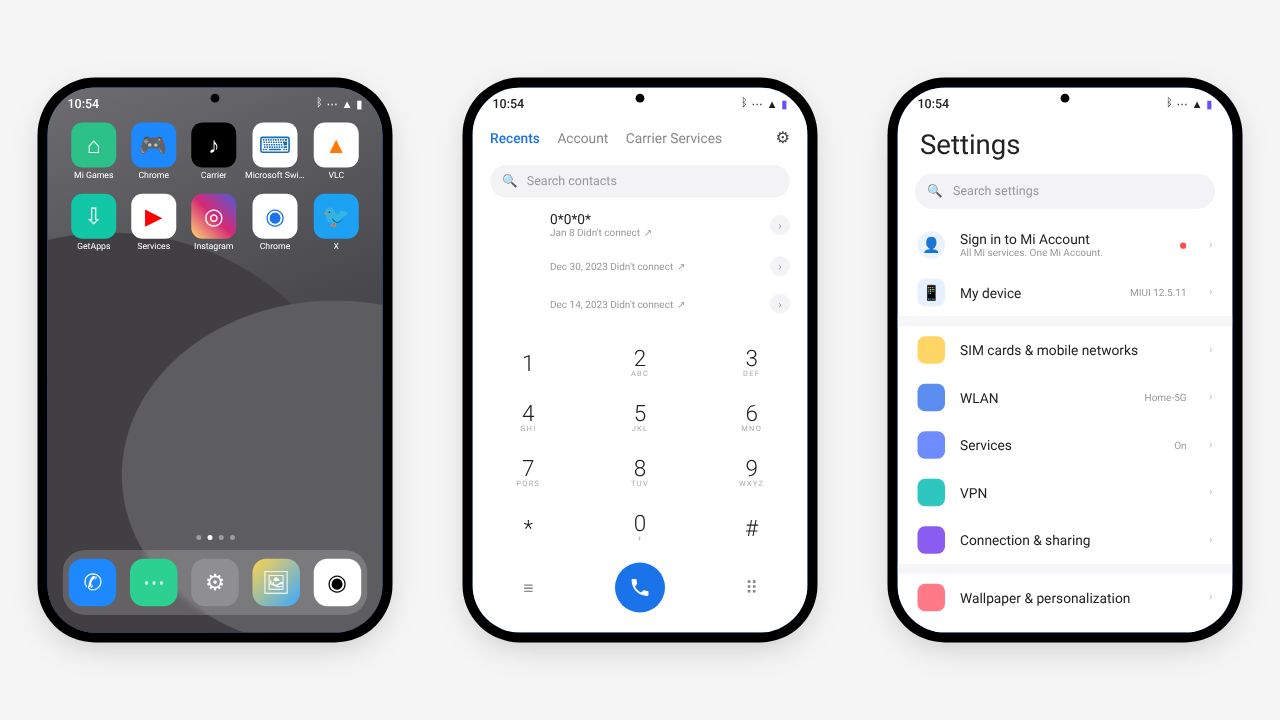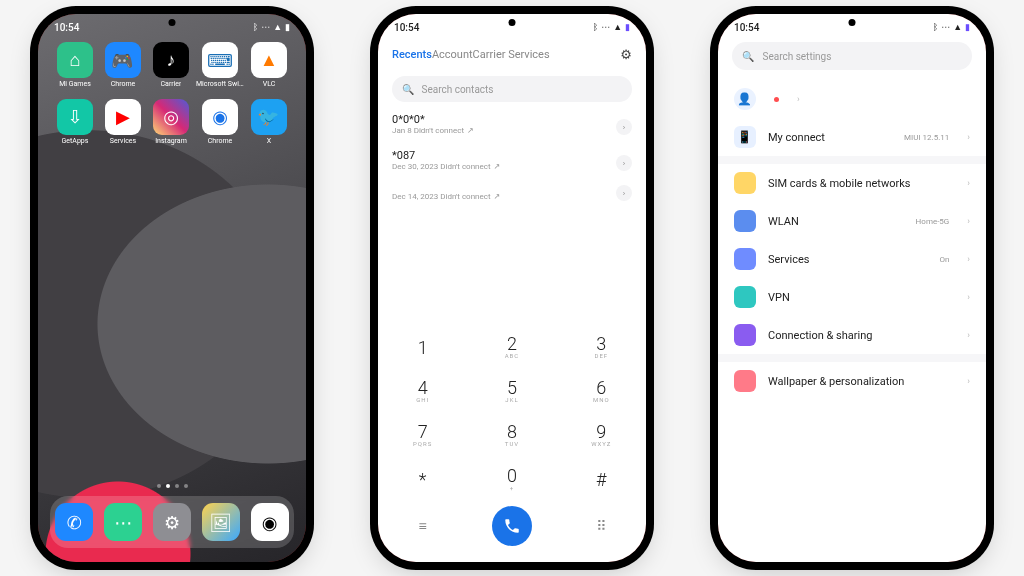--- a/index.html
+++ b/index.html
@@ -1,17 +1,17 @@
 <!DOCTYPE html>
 <html><head>
 <meta charset="utf-8">
 <style>
   * { box-sizing: border-box; margin: 0; padding: 0; font-family: -apple-system, BlinkMacSystemFont, "Segoe UI", Roboto, Helvetica, Arial, sans-serif; -webkit-font-smoothing: antialiased; }
   body { width: 1024px; height: 576px; background: #f5f5f5; display: flex; justify-content: space-between; align-items: center; padding: 0 38px; }
-  .phone { width: 268px; height: 548px; background: #7f1d1d; border-radius: 38px; position: relative; box-shadow: 0 0 0 8px #000, 0 8px 28px rgba(0,0,0,.22); overflow: hidden; }
+  .phone { width: 268px; height: 436px; background: #3b82f6; border-radius: 38px; position: relative; box-shadow: 0 0 0 8px #000, 0 8px 28px rgba(0,0,0,.22); overflow: hidden; }
   .notch { position: absolute; top: 5px; left: 50%; transform: translateX(-50%); width: 7px; height: 7px; background: #000; border-radius: 50%; }
   .status { position: absolute; top: 4px; left: 0; right: 0; height: 18px; display: flex; justify-content: space-between; align-items: center; padding: 0 16px; font-size: 10px; font-weight: 500; z-index: 20; }
   .status-icons { display: flex; gap: 3px; align-items: center; }
   .status-icons span { font-size: 9px; }
   .p1 .status { color: #fff; }
   .p2 .status, .p3 .status { color: #222; }
   
   .home-bg { position: absolute; inset: 0; background:
     radial-gradient(circle at 80px 540px, #e92a4f 0 72px, transparent 73px),
     radial-gradient(ellipse 220px 180px at 230px 310px, #5d5c60 0 170px, transparent 171px),
@@ -23,27 +23,27 @@
   .app-icon { width: 36px; height: 36px; border-radius: 9px; display: flex; align-items: center; justify-content: center; font-size: 18px; color: #fff; }
   .app-label { font-size: 7px; color: #fff; text-align: center; line-height: 1.1; max-width: 48px; overflow: hidden; white-space: nowrap; text-overflow: ellipsis; }
   .dock { position: absolute; bottom: 14px; left: 12px; right: 12px; height: 52px; background: rgba(255,255,255,.18); border-radius: 18px; display: flex; justify-content: space-around; align-items: center; backdrop-filter: blur(2px); z-index: 2; }
   .dock .app-icon { width: 38px; height: 38px; border-radius: 11px; }
   .page-dots { position: absolute; bottom: 74px; left: 0; right: 0; display: flex; justify-content: center; gap: 5px; z-index: 2; }
   .page-dots span { width: 4px; height: 4px; border-radius: 50%; background: rgba(255,255,255,.4); }
   .page-dots span.active { background: #fff; }
   
   .p2 .screen { position: absolute; inset: 0; background: #fff; display: flex; flex-direction: column; }
   .tabs-row { margin-top: 24px; display: flex; align-items: center; padding: 0 14px; height: 32px; }
-  .tabs { display: flex; flex: 1; }
+  .tabs { display: flex; gap: 14px; flex: 1; }
   .tab { font-size: 11px; color: #888; }
   .tab.active { color: #1a73e8; font-weight: 500; }
   .gear { font-size: 13px; color: #444; }
   .search-box { margin: 6px 14px 4px; height: 26px; background: #f3f3f5; border-radius: 13px; display: flex; align-items: center; padding: 0 10px; gap: 7px; font-size: 10px; color: #999; }
   .recents-list { flex: 0 0 auto; }
-  .recent { display: flex; align-items: flex-end; padding: 7px 14px; gap: 8px; }
+  .recent { display: flex; align-items: center; padding: 7px 14px; gap: 8px; margin-left: 48px; }
   .recent-main { flex: 1; }
   .recent-num { font-size: 11px; color: #222; }
   .recent-sub { font-size: 8px; color: #999; display: flex; align-items: center; gap: 3px; }
   .recent-chev { width: 16px; height: 16px; background: #f3f3f5; border-radius: 50%; display: flex; align-items: center; justify-content: center; font-size: 8px; color: #888; }
   .dialer { flex: 1; display: flex; flex-direction: column; justify-content: flex-end; }
   .dialrow { display: flex; }
   .key { flex: 1; height: 44px; display: flex; flex-direction: column; align-items: center; justify-content: center; }
   .key-n { font-size: 18px; font-weight: 300; color: #222; }
   .key-l { font-size: 6px; color: #aaa; letter-spacing: 1px; margin-top: -2px; }
   .dial-actions { display: flex; align-items: center; justify-content: space-around; padding: 6px 0 16px; }
@@ -163,21 +163,20 @@
     <div class="recents-list" id="recents">
         <div class="recent">
           <div class="recent-main">
             <div class="recent-num">0*0*0*</div>
             <div class="recent-sub">Jan 8 Didn't connect <span>↗</span></div>
           </div>
           <div class="recent-chev">›</div>
         </div>
         <div class="recent">
           <div class="recent-main">
-            <div class="recent-num">*087</div>
             <div class="recent-sub">Dec 30, 2023 Didn't connect <span>↗</span></div>
           </div>
           <div class="recent-chev">›</div>
         </div>
         <div class="recent">
           <div class="recent-main">
             <div class="recent-sub">Dec 14, 2023 Didn't connect <span>↗</span></div>
           </div>
           <div class="recent-chev">›</div>
         </div>
@@ -259,33 +258,38 @@
     <div class="status">
       <span>10:54</span>
       <div class="status-icons">
         <span>ᛒ</span>
         <span>⋯</span>
         <span>▲</span>
         <span style="color:#6b4eff">▮</span>
       </div>
     </div>
     <div class="notch"></div>
+    <div class="settings-title">Settings</div>
     <div class="search-settings">
       <span>🔍</span>
       <span>Search settings</span>
     </div>
     <div class="srow">
       <div class="sicon" style="background:#eaf2ff;color:#1a73e8;border-radius:50%">👤</div>
+      <div class="smain">
+        <div class="slabel">Sign in to Mi Account</div>
+        <div class="ssub">All Mi services. One Mi Account.</div>
+      </div>
       <span class="reddot"></span>
       <span class="schev">›</span>
     </div>
     <div class="srow">
       <div class="sicon" style="background:#e7f0ff;color:#1a73e8">📱</div>
       <div class="smain">
-          <div class="slabel">My connect</div>
+          <div class="slabel">My device</div>
         </div>
       <span class="sval">MIUI 12.5.11</span>
       <span class="schev">›</span>
     </div>
     <div class="divider"></div>
     <div id="settings-items">
         <div class="srow">
           <div class="sicon" style="background: rgb(255, 214, 102);"></div>
           <div class="smain">
             <div class="slabel">SIM cards &amp; mobile networks</div>

